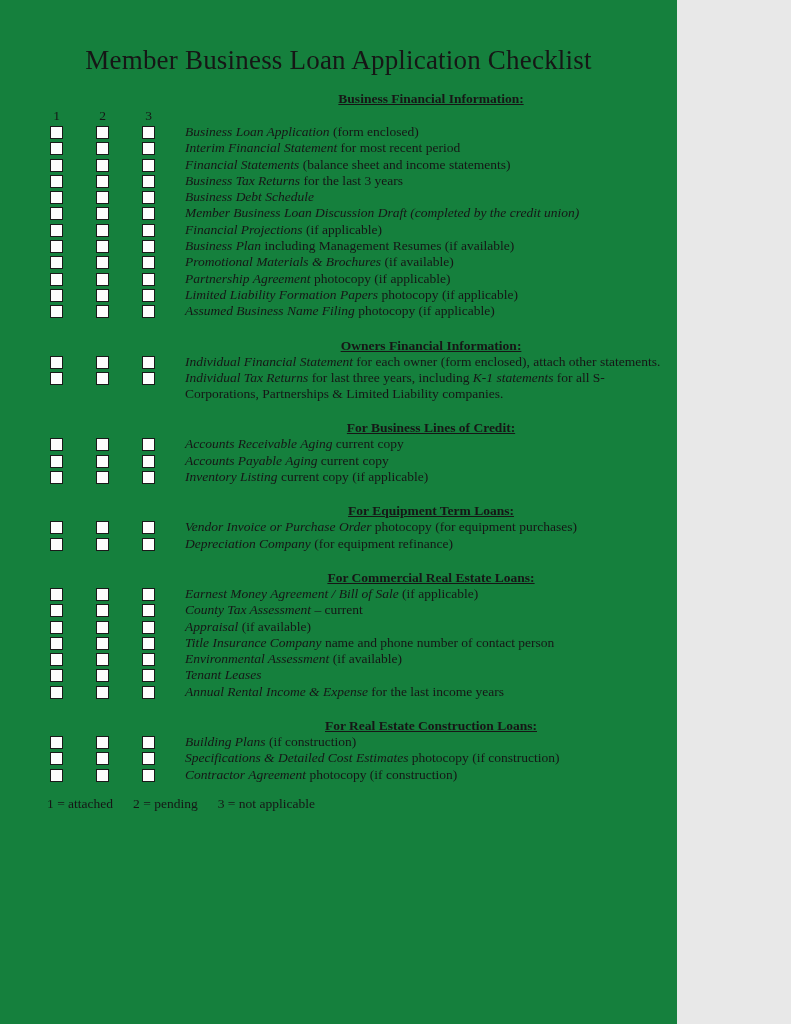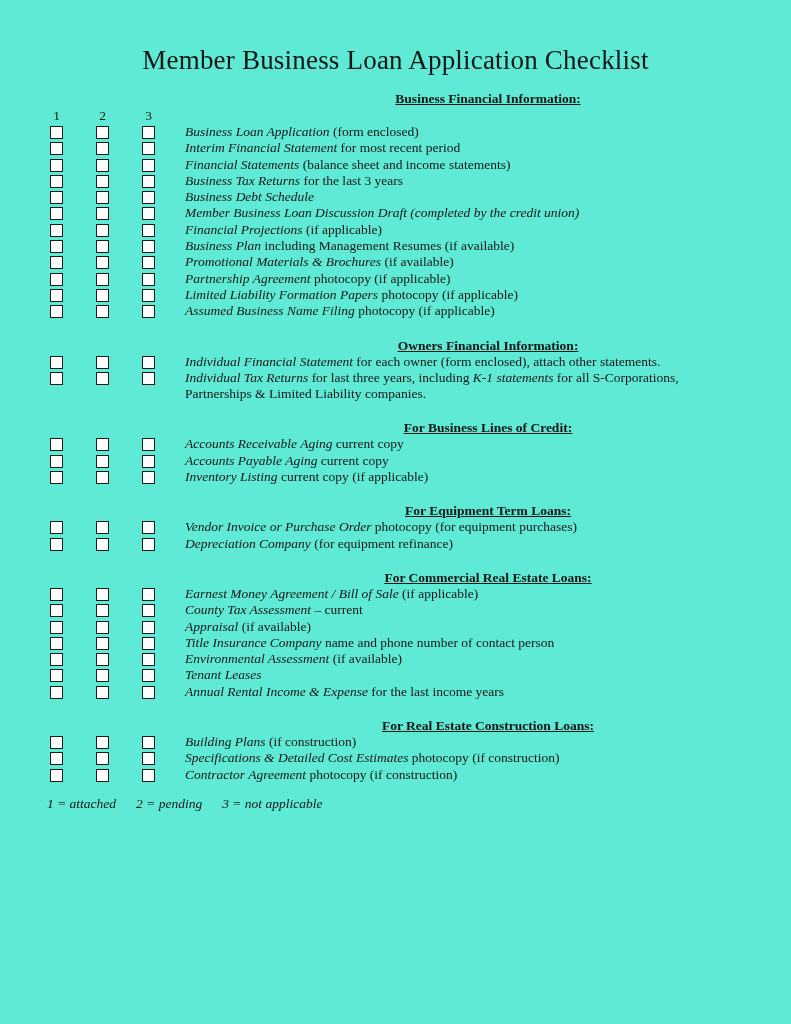--- a/index.html
+++ b/index.html
@@ -1,21 +1,21 @@
 <!DOCTYPE html>
 <html><head>
 <meta charset="utf-8">
 <style>
   * { margin: 0; padding: 0; box-sizing: border-box; }
   html, body { background: #e8e8e8; }
   .page {
     position: relative;
-    width: 791px;
+    width: 677px;
     height: 1024px;
-    background: #5eead4;
+    background: #15803d;
     color: #161616;
     font-family: "Liberation Serif", "DejaVu Serif", serif;
     overflow: hidden;
   }
   .title {
     padding-top: 44px;
     text-align: center;
     font-size: 27px;
     line-height: 32px;
     font-weight: 500;
@@ -60,21 +60,20 @@
     font-size: 13.5px;
     line-height: 16.3px;
   }
   .em { font-style: italic; margin-top: 34px; }
   .legend {
     display: flex;
     gap: 20px;
     margin: 12px 0 0 47px;
     font-size: 13.5px;
     line-height: 17px;
-    font-style: italic;
   }
 </style>
 </head>
 <body>
 
 <div class="page">
   <h1 class="title">Member Business Loan Application Checklist</h1>
   <div class="content">
     <div>
         <div class="section">

